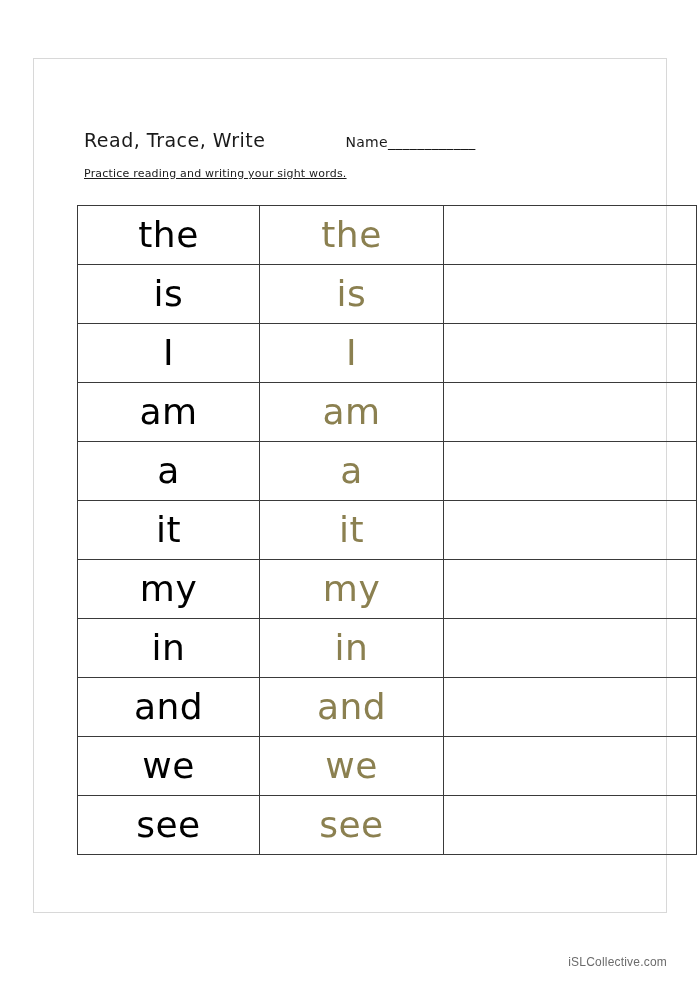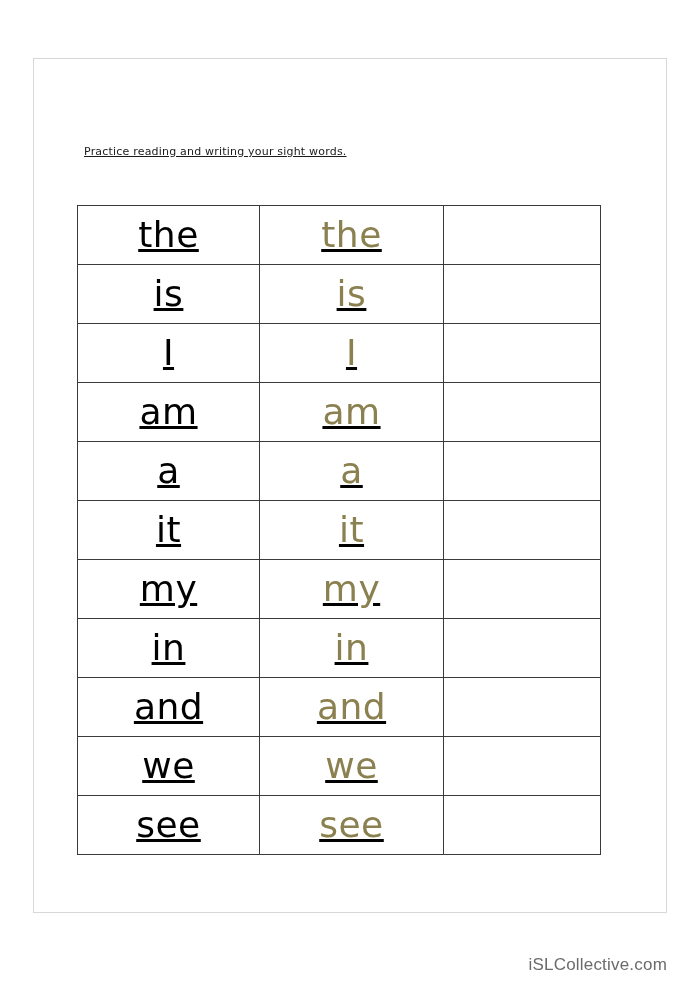--- a/index.html
+++ b/index.html
@@ -61,25 +61,24 @@
     font-size: 11px;
     color: #1a1a1a;
     letter-spacing: 0.2px;
     text-decoration: underline;
   }
 
   .grid {
     position: absolute;
     left: 43px;
     top: 146px;
-    width: 524px;
+    width: 620px;
     border: 1px solid #3a3a3a;
     border-bottom: none;
     box-sizing: border-box;
-    text-decoration: underline;
   }
 
   .row {
     display: flex;
     border-bottom: 1px solid #3a3a3a;
     height: 58px;
   }
 
   .cell {
     box-sizing: border-box;
@@ -114,31 +113,35 @@
 
   .word-trace {
     color: #8b8050;
   }
 
   .footer {
     position: absolute;
     right: 33px;
     top: 955px;
     font-family: "Liberation Sans", sans-serif;
-    font-size: 17px;
+    font-size: 12px;
     color: #6b6b6b;
     letter-spacing: 0.2px;
   }
 </style>
 </head>
 <body>
 
 <div class="page">
 
   <div class="header">
+    <div class="title-row">
+      <div class="worksheet-title">Read, Trace, Write</div>
+      <div class="name-field">Name____________</div>
+    </div>
     <div class="subtitle">Practice reading and writing your sight words.</div>
   </div>
 
   <div class="grid">
 
     <div class="row">
       <div class="cell cell-read">
           <span class="word">the</span>
         </div>
       <div class="cell cell-trace">

